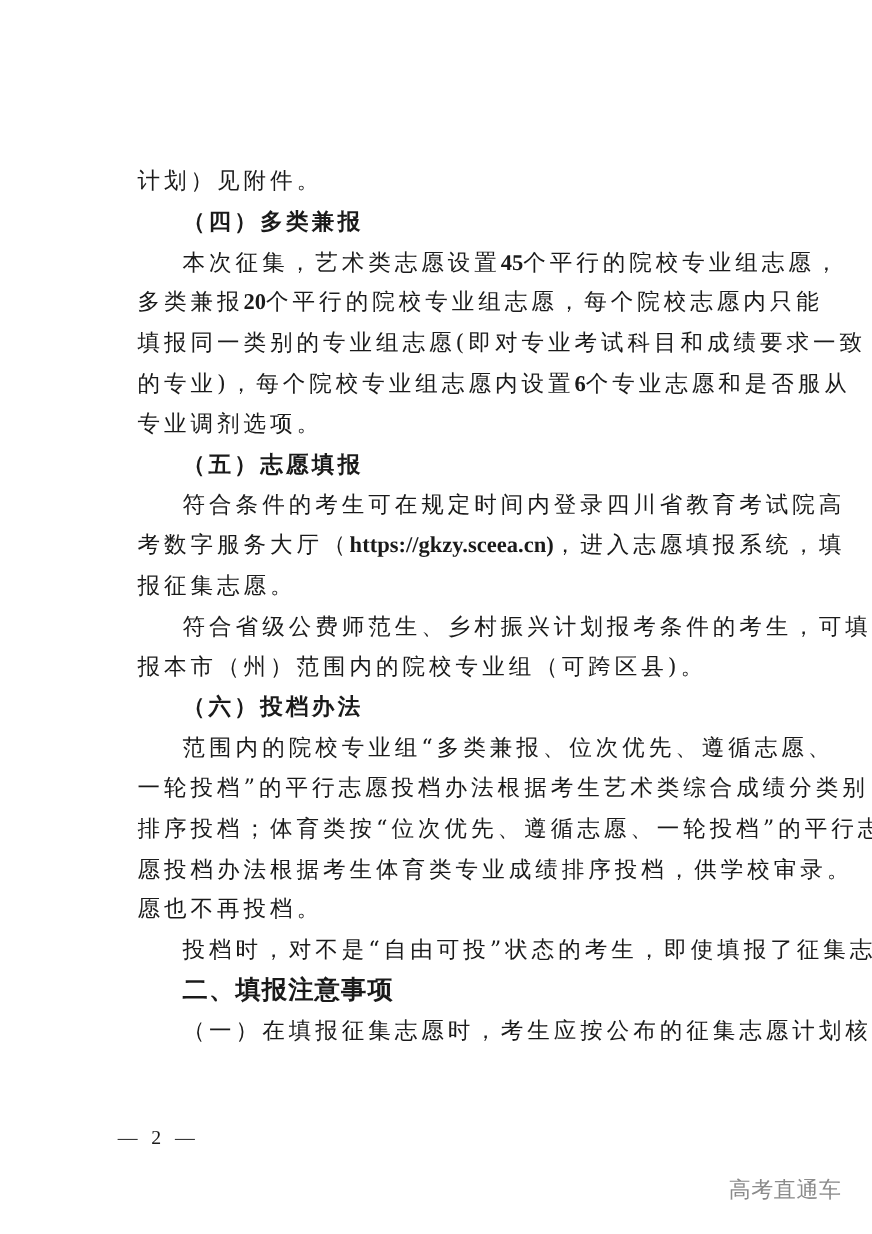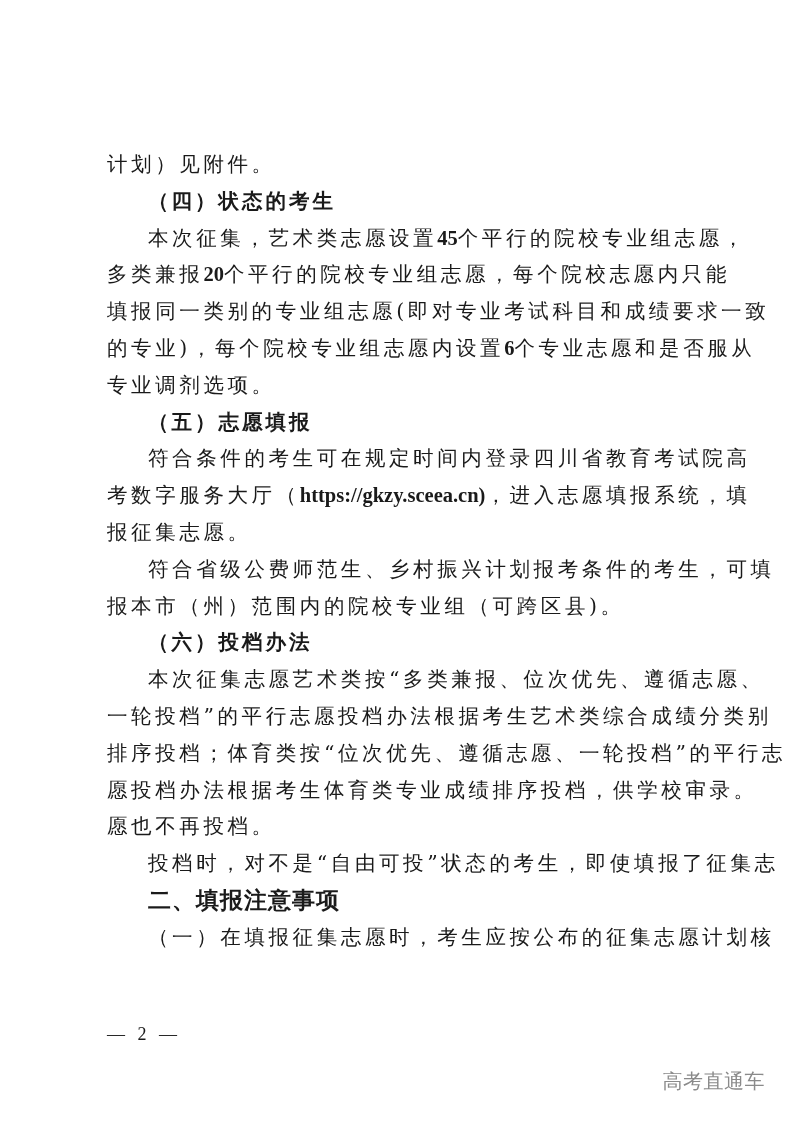--- a/index.html
+++ b/index.html
@@ -10,21 +10,21 @@
     body {
       width: 793px;
       height: 1122px;
       position: relative;
       overflow: hidden;
       font-family: "DejaVu Serif", "Liberation Serif", serif;
       color: #1a1a1a;
     }
     .page-body {
       position: absolute;
-      left: 107px;
+      left: 125px;
       top: 146px;
       width: 588px;
     }
     .line {
       font-size: 20.5px;
       line-height: 36.8px;
       height: 36.8px;
       white-space: nowrap;
       letter-spacing: 3.6px;
       overflow: visible;
@@ -65,34 +65,34 @@
       color: #8a8a8a;
       letter-spacing: 0.5px;
       margin-left: 28px;
     }
   </style>
 </head>
 <body>
 
 <div class="page-body">
   <div class="line">计划）见附件。</div>
-  <div class="line sub-heading">（四）状态的考生</div>
+  <div class="line sub-heading">（四）多类兼报</div>
   <div class="line indent"><span>本次征集，艺术类志愿设置</span><span class="latin">45</span><span>个平行的院校专业组志愿，</span></div>
   <div class="line"><span>多类兼报</span><span class="latin">20</span><span>个平行的院校专业组志愿，每个院校志愿内只能</span></div>
   <div class="line">填报同一类别的专业组志愿(即对专业考试科目和成绩要求一致</div>
   <div class="line"><span>的专业)，每个院校专业组志愿内设置</span><span class="latin">6</span><span>个专业志愿和是否服从</span></div>
   <div class="line">专业调剂选项。</div>
   <div class="line sub-heading">（五）志愿填报</div>
   <div class="line indent">符合条件的考生可在规定时间内登录四川省教育考试院高</div>
   <div class="line"><span>考数字服务大厅（</span><span class="latin">https://gkzy.sceea.cn)</span><span>，进入志愿填报系统，填</span></div>
   <div class="line">报征集志愿。</div>
   <div class="line indent">符合省级公费师范生、乡村振兴计划报考条件的考生，可填</div>
   <div class="line">报本市（州）范围内的院校专业组（可跨区县)。</div>
   <div class="line sub-heading">（六）投档办法</div>
-  <div class="line indent">本次征集志愿艺术类按“多类兼报、位次优先、遵循志愿、</div>
+  <div class="line indent">范围内的院校专业组“多类兼报、位次优先、遵循志愿、</div>
   <div class="line">一轮投档”的平行志愿投档办法根据考生艺术类综合成绩分类别</div>
   <div class="line">排序投档；体育类按“位次优先、遵循志愿、一轮投档”的平行志</div>
   <div class="line">愿投档办法根据考生体育类专业成绩排序投档，供学校审录。</div>
   <div class="line">愿也不再投档。</div>
   <div class="line indent">投档时，对不是“自由可投”状态的考生，即使填报了征集志</div>
   <div class="line sec-heading">二、填报注意事项</div>
   <div class="line indent">（一）在填报征集志愿时，考生应按公布的征集志愿计划核</div>
 </div>
 
 <div class="page-number">— 2 —</div>

